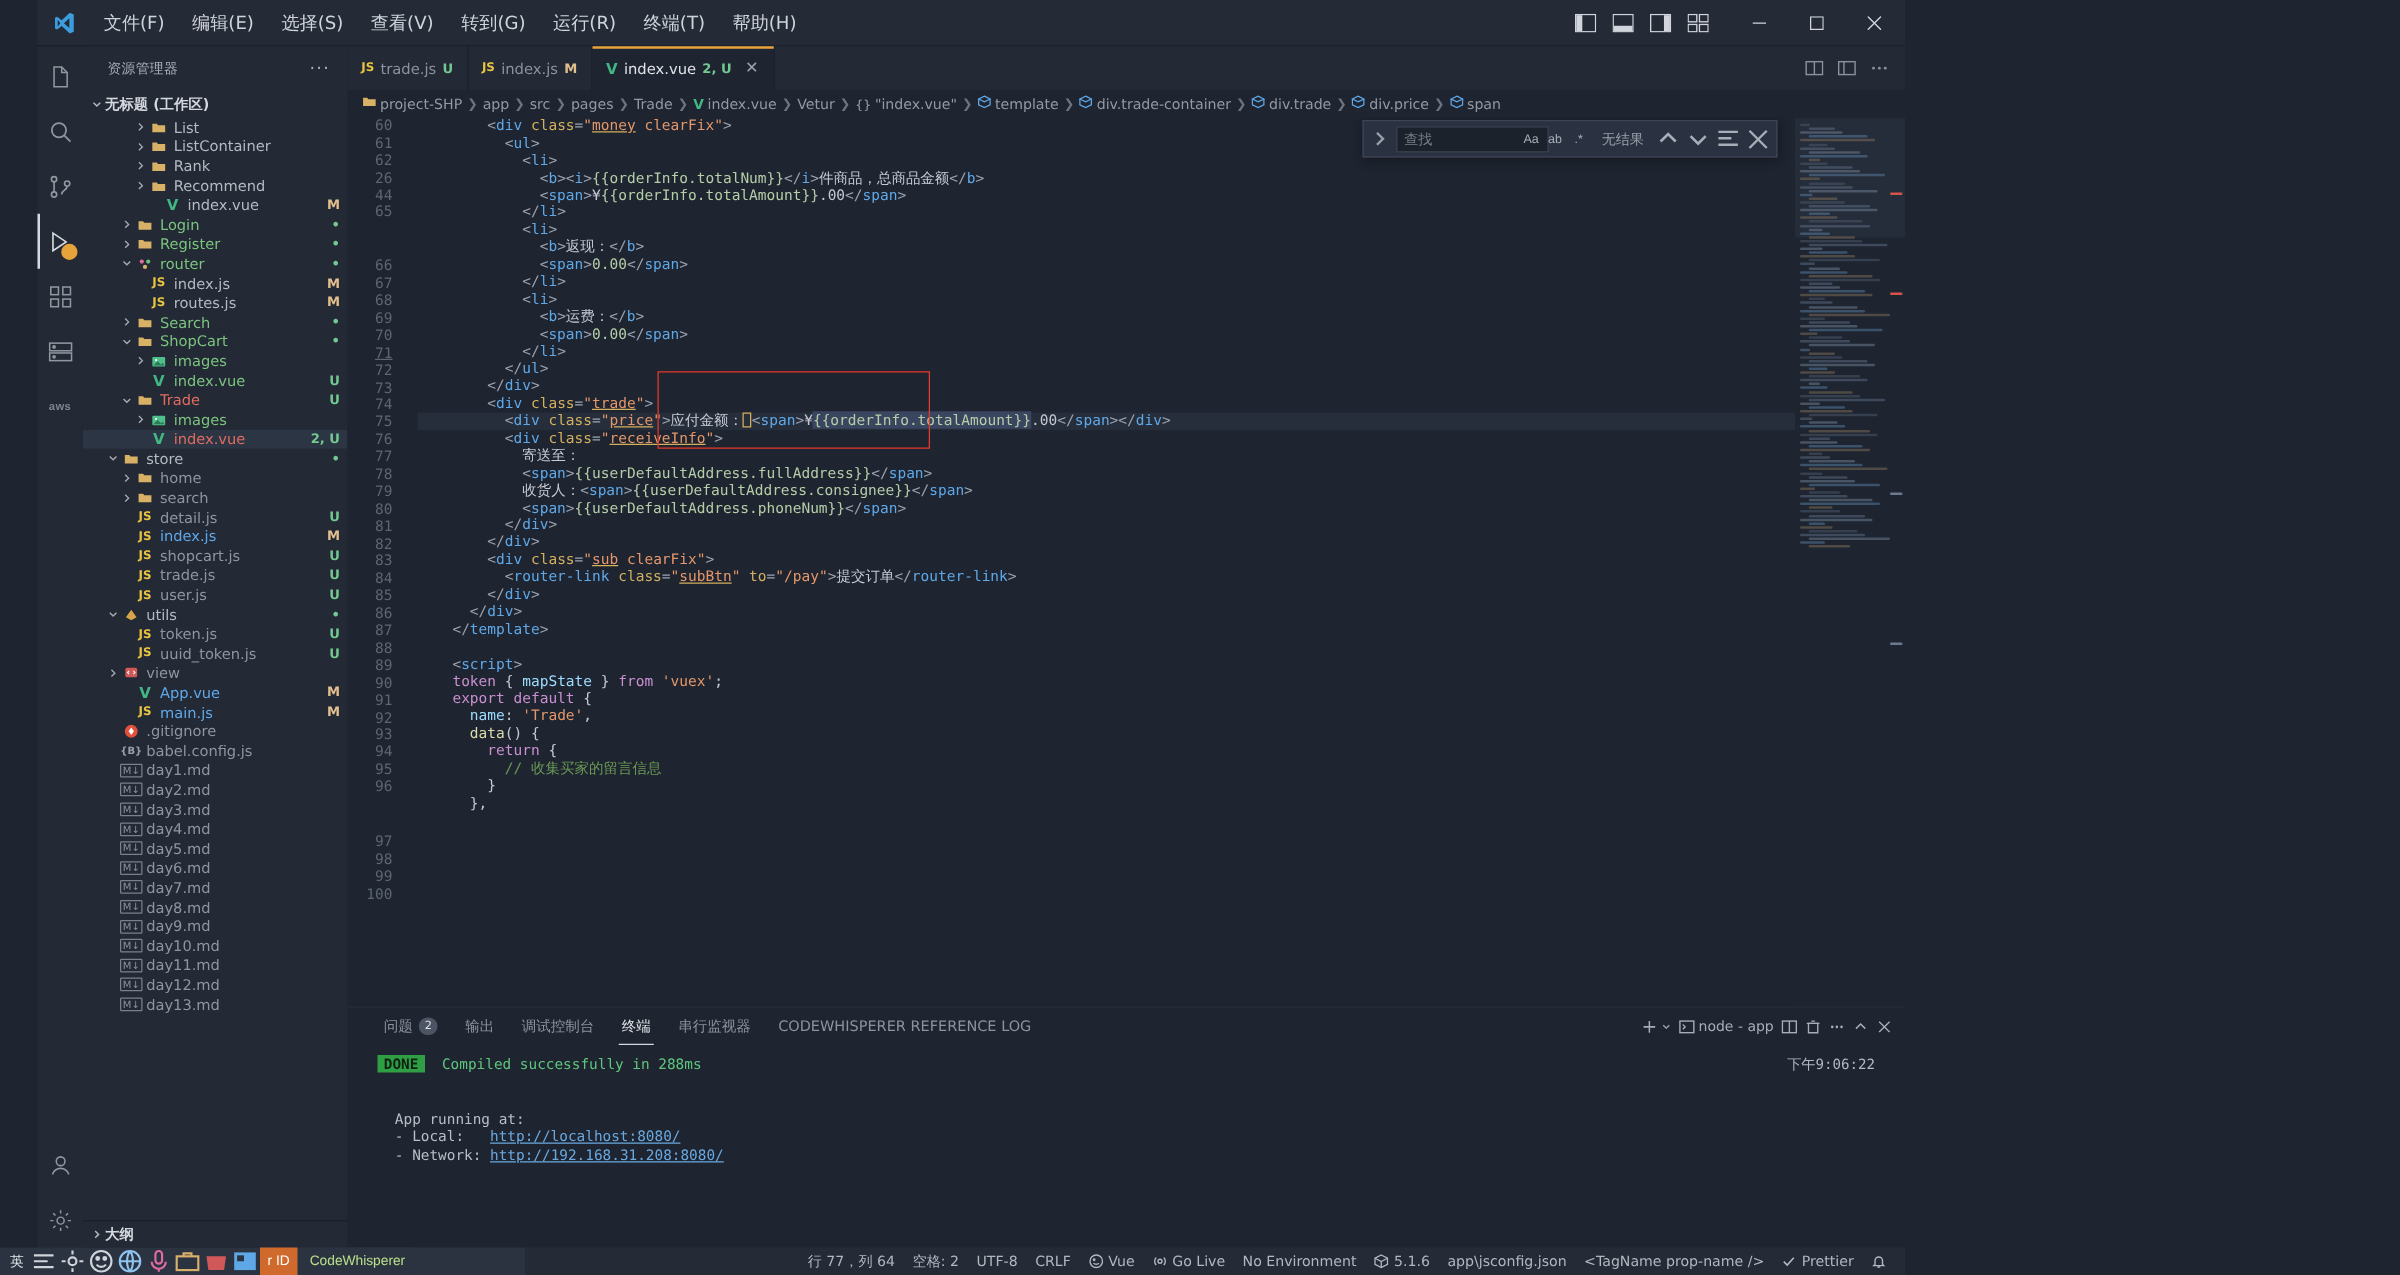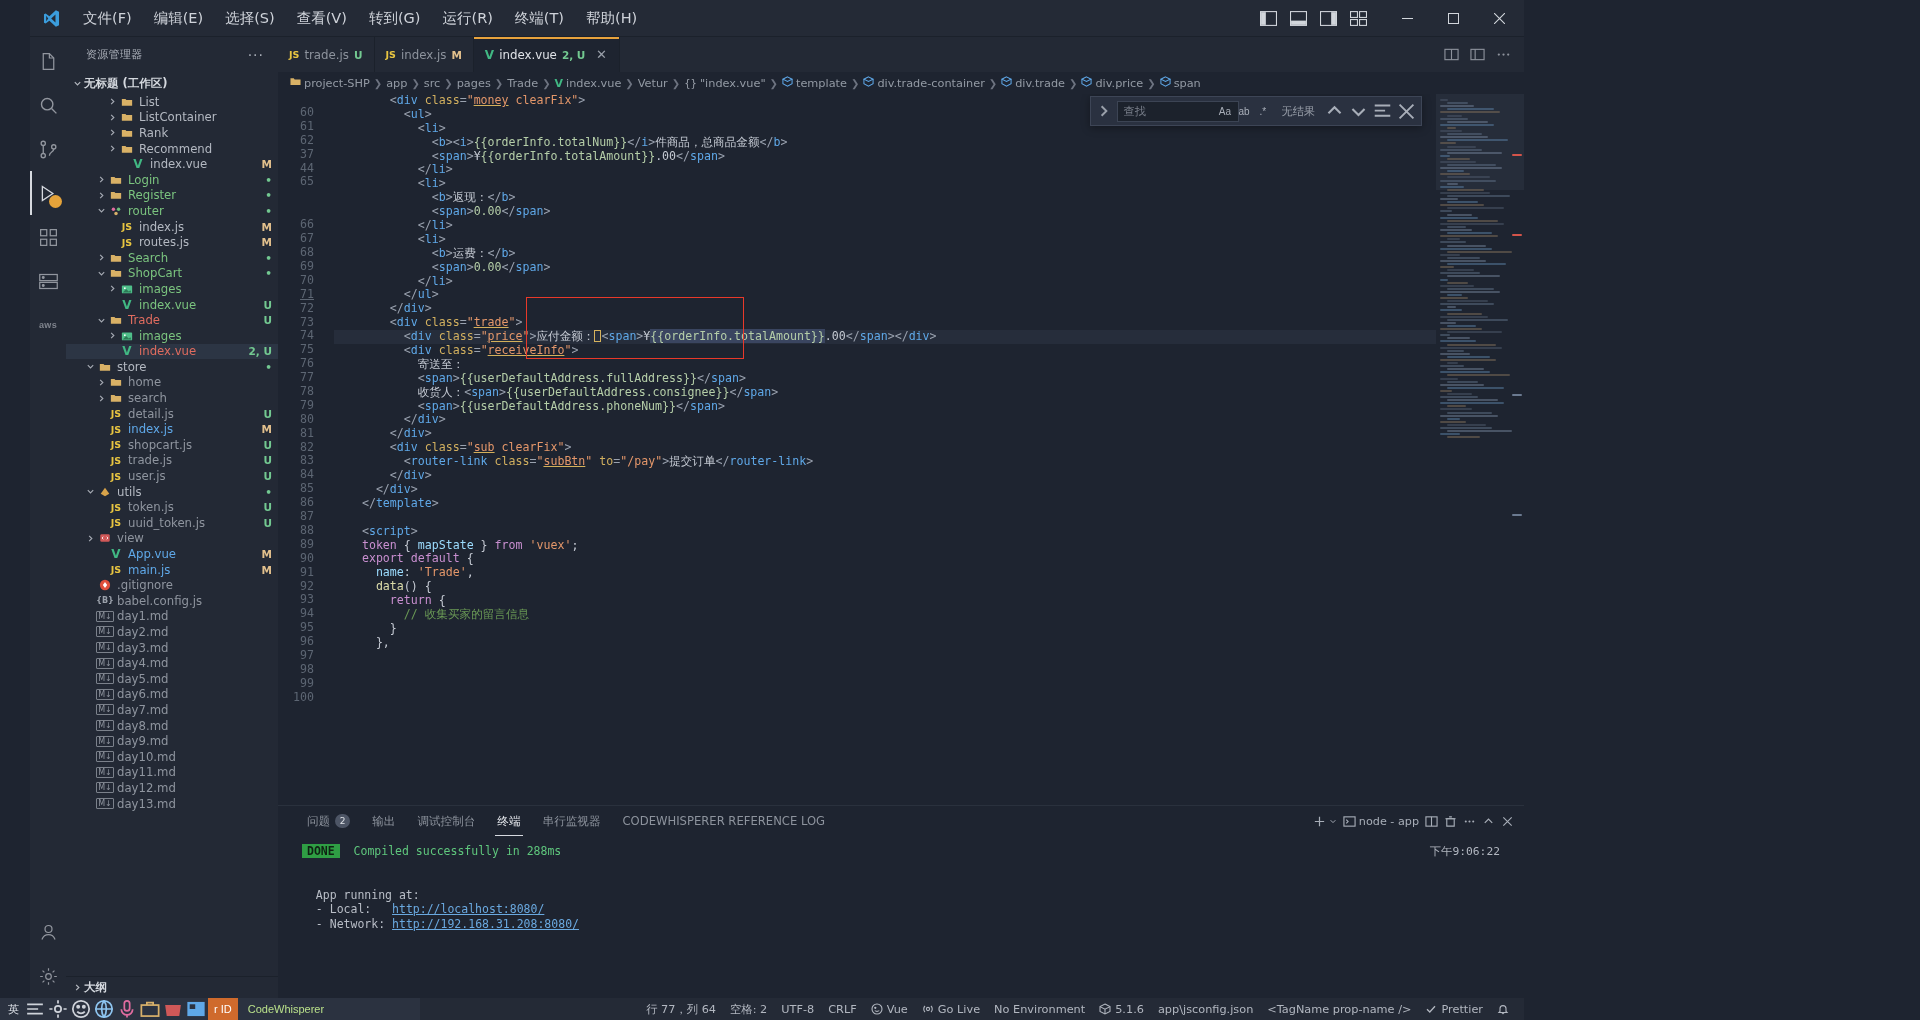--- a/index.html
+++ b/index.html
@@ -129,21 +129,21 @@
     font-size:11.3px; color:#939aa4; background:#1e2430; white-space:nowrap; overflow:hidden;
     font-family:"DejaVu Sans", sans-serif;
   }
   .bc { display:flex; align-items:center; gap:3px; cursor:pointer; }
   .bc-sep { color:#6d7380; font-size:10px; margin:0 1px; }
   .bc svg { width:11px; height:11px; }
 
   .code-wrap { flex:1; position:relative; overflow:hidden; display:flex; background:#1e2430; }
   .code-scroll { flex:1; position:relative; overflow:hidden; }
   .ln-col {
-    position:absolute; left:0; top:12px; width:48px; text-align:right;
+    position:absolute; left:0; top:0; width:48px; text-align:right;
     font-family:"DejaVu Sans Mono", monospace; font-size:11.6px; line-height:13.9px;
     color:#5d6people; color:#5d6673; user-select:none;
   }
   .code-body { position:absolute; left:56px; top:0; right:0; }
   .cl { height:13.9px; white-space:pre; }
   .cl.hl { background:#262d3b; }
   
   .t-tag { color:#5fa8e8; }
   .t-punct { color:#9aa2af; }
   .t-attr { color:#d2b05f; }
@@ -1017,21 +1017,21 @@
             <span>span</span>
           </span>
         </div>
 
       <div class="code-wrap">
         <div class="code-scroll">
           <div class="ln-col" id="lncol">
               <div class="cl" style="padding-right: 12px;">60</div>
               <div class="cl" style="padding-right: 12px;">61</div>
               <div class="cl" style="padding-right: 12px;">62</div>
-              <div class="cl" style="padding-right: 12px;">37</div>
+              <div class="cl" style="padding-right: 12px;">26</div>
               <div class="cl" style="padding-right: 12px;">44</div>
               <div class="cl" style="padding-right: 12px;">65</div>
               <div class="cl" style="padding-right: 12px; margin-top: 29px;">66</div>
               <div class="cl" style="padding-right: 12px;">67</div>
               <div class="cl" style="padding-right: 12px;">68</div>
               <div class="cl" style="padding-right: 12px;">69</div>
               <div class="cl" style="padding-right: 12px;">70</div>
               <div class="cl" style="padding-right: 12px; text-decoration: underline;">71</div>
               <div class="cl" style="padding-right: 12px;">72</div>
               <div class="cl" style="padding-right: 12px;">73</div>
@@ -1051,21 +1051,21 @@
               <div class="cl" style="padding-right: 12px;">87</div>
               <div class="cl" style="padding-right: 12px;">88</div>
               <div class="cl" style="padding-right: 12px;">89</div>
               <div class="cl" style="padding-right: 12px;">90</div>
               <div class="cl" style="padding-right: 12px;">91</div>
               <div class="cl" style="padding-right: 12px;">92</div>
               <div class="cl" style="padding-right: 12px;">93</div>
               <div class="cl" style="padding-right: 12px;">94</div>
               <div class="cl" style="padding-right: 12px;">95</div>
               <div class="cl" style="padding-right: 12px;">96</div>
-              <div class="cl" style="padding-right: 12px;">97</div>
+              <div class="cl" style="padding-right: 12px; margin-top: 30px;">97</div>
               <div class="cl" style="padding-right: 12px;">98</div>
               <div class="cl" style="padding-right: 12px;">99</div>
               <div class="cl" style="padding-right: 12px;">100</div>
             </div>
           <div class="code-body" id="codebody" style="font-family: &quot;DejaVu Sans Mono&quot;, monospace; font-size: 11.6px; line-height: 13.9px;">
               <div class="cl"><span style="font-family:'DejaVu Sans Mono',monospace;font-size:11.6px;">&nbsp;&nbsp;&nbsp;&nbsp;&nbsp;&nbsp;&nbsp;&nbsp;<span class="t-punct">&lt;</span><span class="t-tag">div</span> <span class="t-attr">class</span><span class="t-punct">=</span><span class="t-str">"</span><span class="t-str-u">money</span><span class="t-str"> clearFix"</span><span class="t-punct">&gt;</span></span></div>
               <div class="cl"><span style="font-family:'DejaVu Sans Mono',monospace;font-size:11.6px;">&nbsp;&nbsp;&nbsp;&nbsp;&nbsp;&nbsp;&nbsp;&nbsp;&nbsp;&nbsp;<span class="t-punct">&lt;</span><span class="t-tag">ul</span><span class="t-punct">&gt;</span></span></div>
               <div class="cl"><span style="font-family:'DejaVu Sans Mono',monospace;font-size:11.6px;">&nbsp;&nbsp;&nbsp;&nbsp;&nbsp;&nbsp;&nbsp;&nbsp;&nbsp;&nbsp;&nbsp;&nbsp;<span class="t-punct">&lt;</span><span class="t-tag">li</span><span class="t-punct">&gt;</span></span></div>
               <div class="cl"><span style="font-family:'DejaVu Sans Mono',monospace;font-size:11.6px;">&nbsp;&nbsp;&nbsp;&nbsp;&nbsp;&nbsp;&nbsp;&nbsp;&nbsp;&nbsp;&nbsp;&nbsp;&nbsp;&nbsp;<span class="t-punct">&lt;</span><span class="t-tag">b</span><span class="t-punct">&gt;&lt;</span><span class="t-tag">i</span><span class="t-punct">&gt;</span><span class="t-mus">{{orderInfo.totalNum}}</span><span class="t-punct">&lt;/</span><span class="t-tag">i</span><span class="t-punct">&gt;</span><span class="t-txt">件商品，总商品金额</span><span class="t-punct">&lt;/</span><span class="t-tag">b</span><span class="t-punct">&gt;</span></span></div>
               <div class="cl"><span style="font-family:'DejaVu Sans Mono',monospace;font-size:11.6px;">&nbsp;&nbsp;&nbsp;&nbsp;&nbsp;&nbsp;&nbsp;&nbsp;&nbsp;&nbsp;&nbsp;&nbsp;&nbsp;&nbsp;<span class="t-punct">&lt;</span><span class="t-tag">span</span><span class="t-punct">&gt;</span><span class="t-txt">¥</span><span class="t-mus">{{orderInfo.totalAmount}}</span><span class="t-txt">.00</span><span class="t-punct">&lt;/</span><span class="t-tag">span</span><span class="t-punct">&gt;</span></span></div>

